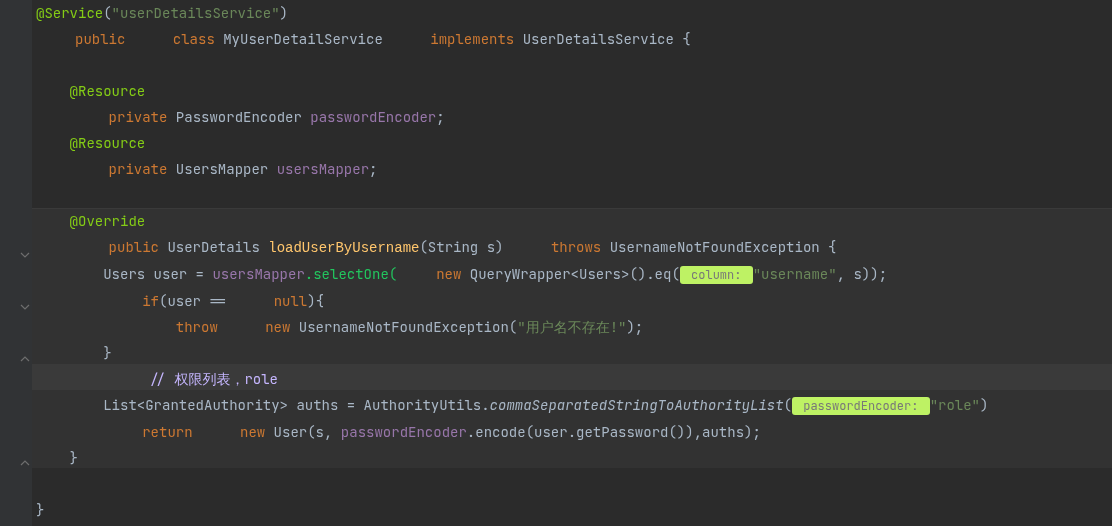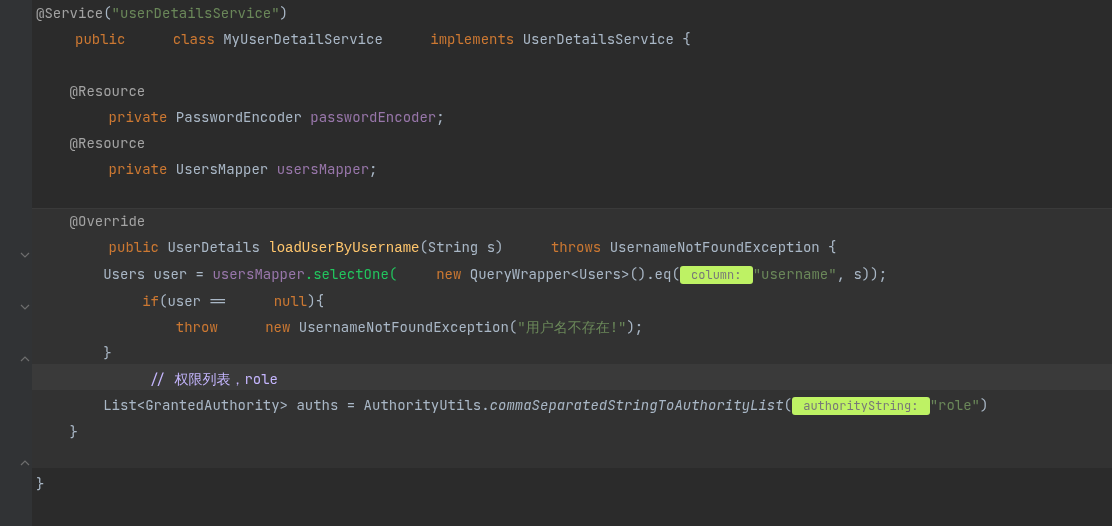--- a/index.html
+++ b/index.html
@@ -41,21 +41,21 @@
   }
   .hl-band {
     position: absolute;
     left: 0;
     right: 0;
     background: #323232;
     border-top: 1px solid #3a3a3a;
   }
   .code-lines { position: relative; }
   .line { white-space: pre; }
-  .annotation { color: #a3a3a3; }
+  .annotation { color: #84cc16; }
   .keyword { color: #cc7832; margin-left: 39px; }
   .classname { color: #a9b7c6; }
   .method-decl { color: #ffc66d; font-family: Liberation Mono, monospace; }
   .method-call { color: #22c55e; }
   .static-call { font-style: italic; color: #a9b7c6; text-align: right; }
   .field { color: #9876aa; }
   .string { color: #6a8759; }
   .comment { color: #c4b5fd; margin-left: 46px; }
   .param-hint {
     background: #bef264;
@@ -105,18 +105,19 @@
     <div class="line">    <span class="annotation">@Resource</span></div>
     <div class="line">    <span class="keyword">private</span> <span class="classname">UsersMapper</span> <span class="field">usersMapper</span>;</div>
     <div class="line"> </div>
     <div class="line">    <span class="annotation">@Override</span></div>
     <div class="line">    <span class="keyword">public</span> <span class="classname">UserDetails</span> <span class="method-decl">loadUserByUsername</span><span>(String s)</span> <span class="keyword">throws</span> <span class="classname">UsernameNotFoundException {</span></div>
     <div class="line">        <span>Users user = </span><span class="field">usersMapper</span><span class="method-call">.selectOne(</span><span class="keyword">new</span><span> QueryWrapper&lt;Users&gt;().eq(</span><span class="param-hint"> column: </span><span class="string">"username"</span><span>, s));</span></div>
     <div class="line">        <span class="keyword">if</span><span>(user == </span><span class="keyword">null</span><span>){</span></div>
     <div class="line">            <span class="keyword">throw</span> <span class="keyword">new</span><span> UsernameNotFoundException(</span><span class="string">"用户名不存在!"</span><span>);</span></div>
     <div class="line">        <span>}</span></div>
     <div class="line">        <span class="comment">// 权限列表，role</span></div>
-    <div class="line">        <span>List&lt;GrantedAuthority&gt; auths = AuthorityUtils.</span><span class="static-call">commaSeparatedStringToAuthorityList</span><span>(</span><span class="param-hint"> authorityString: </span><span class="string">"role"</span><span>)</span></div>
+    <div class="line">        <span>List&lt;GrantedAuthority&gt; auths = AuthorityUtils.</span><span class="static-call">commaSeparatedStringToAuthorityList</span><span>(</span><span class="param-hint"> passwordEncoder: </span><span class="string">"role"</span><span>)</span></div>
+    <div class="line">        <span class="keyword">return</span> <span class="keyword">new</span><span> User(s, </span><span class="field">passwordEncoder</span><span>.encode(user.getPassword()),auths);</span></div>
     <div class="line">    <span>}</span></div>
     <div class="line"> </div>
     <div class="line"><span>}</span></div>
   </div>
 </div>
 
 </body></html>

